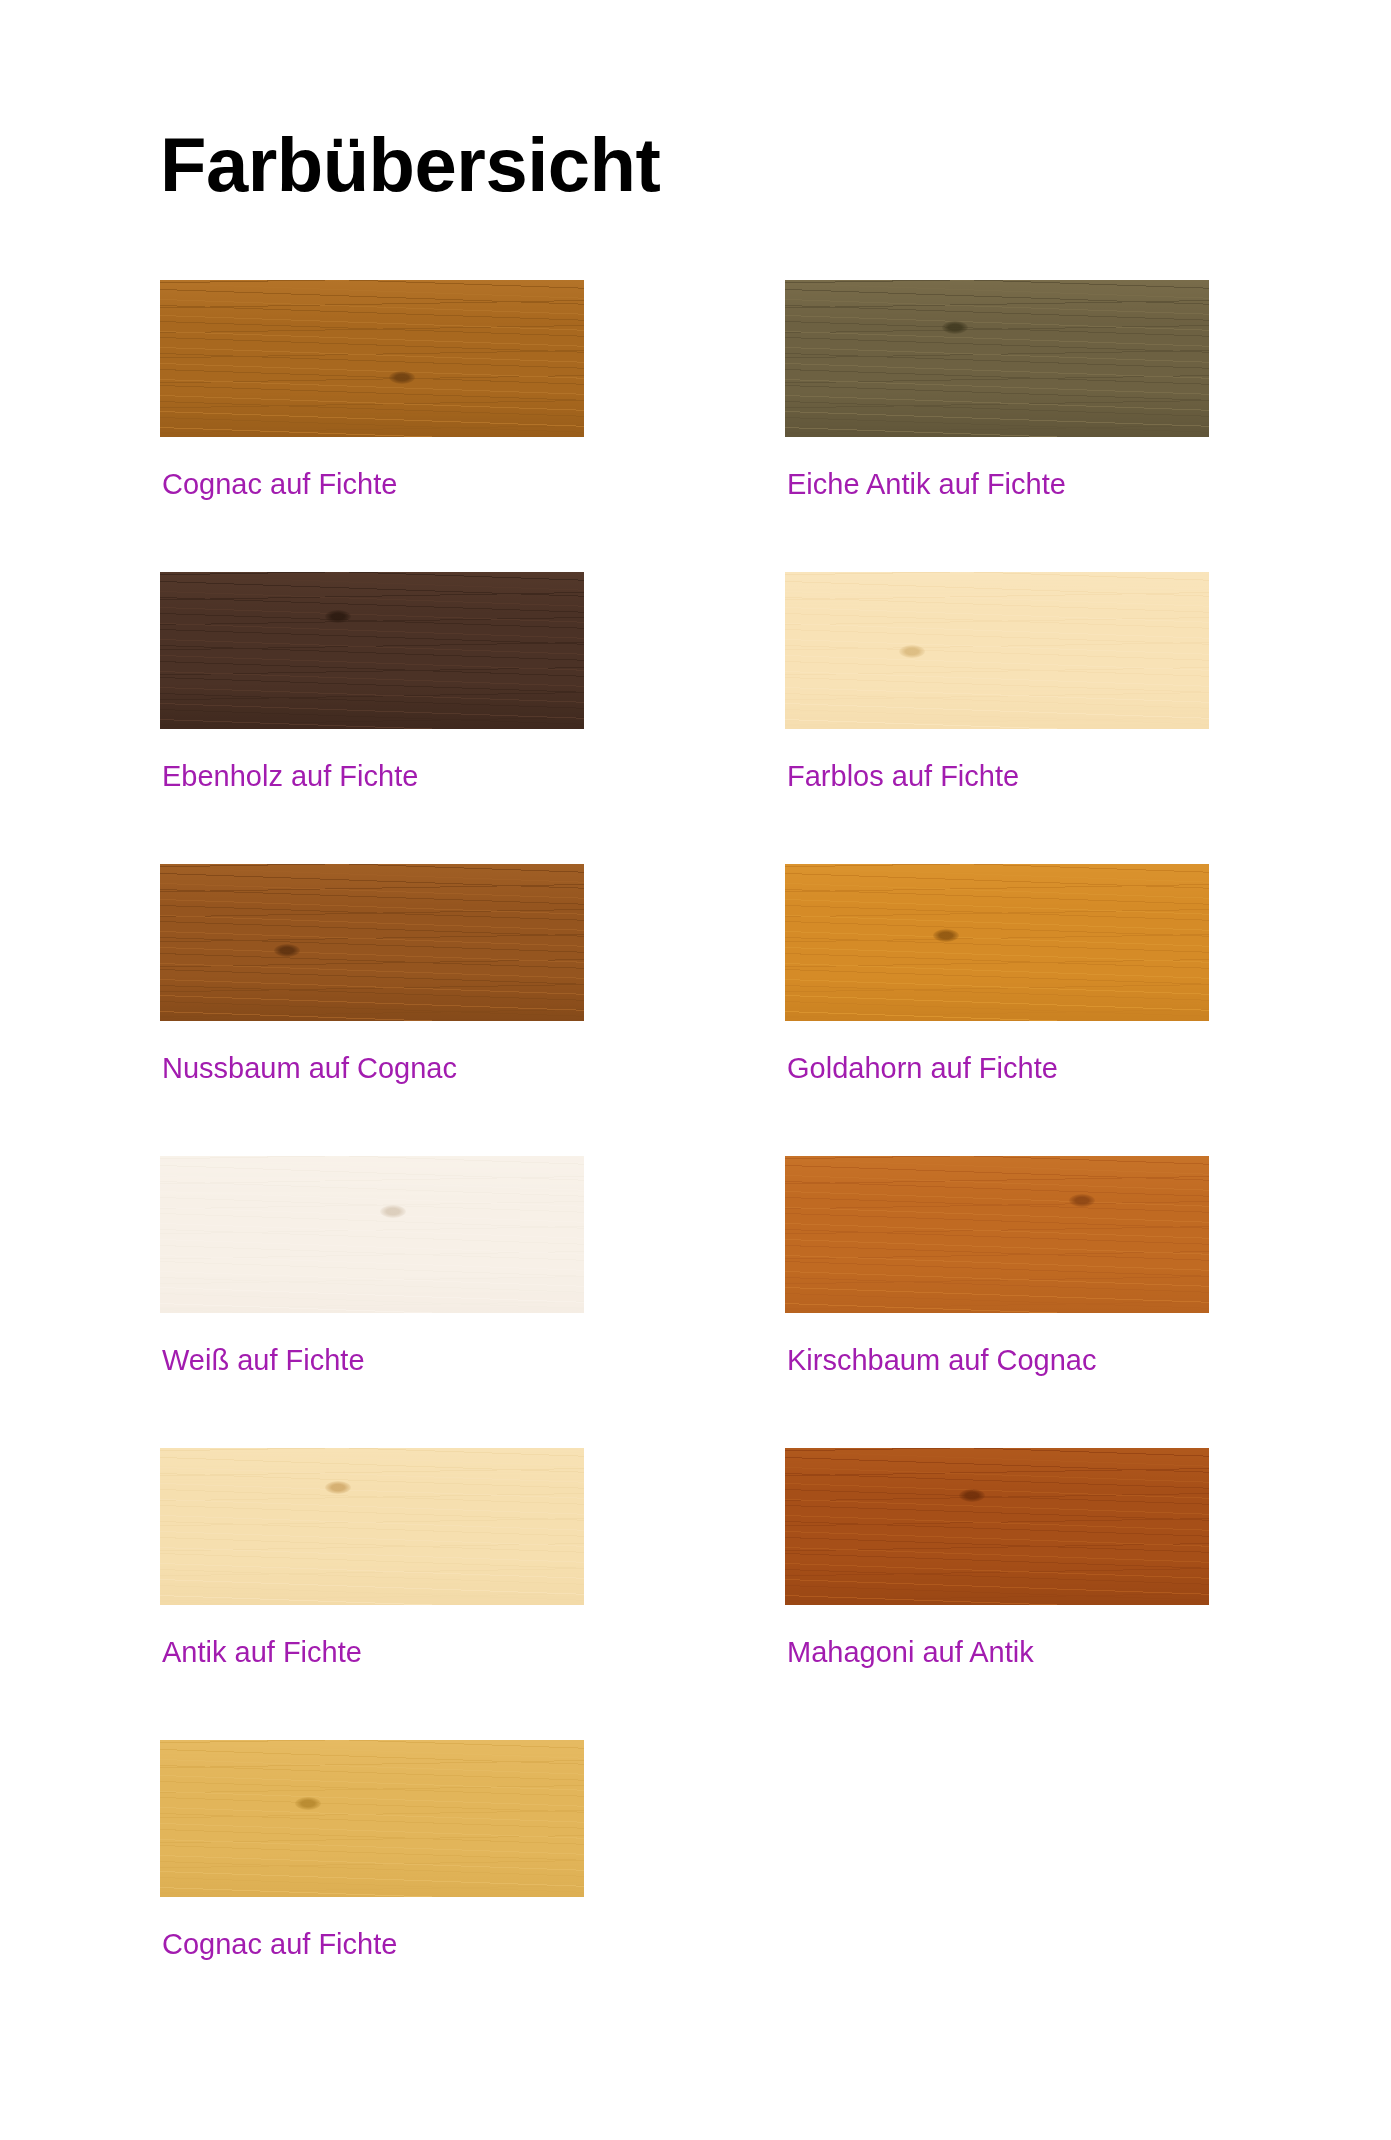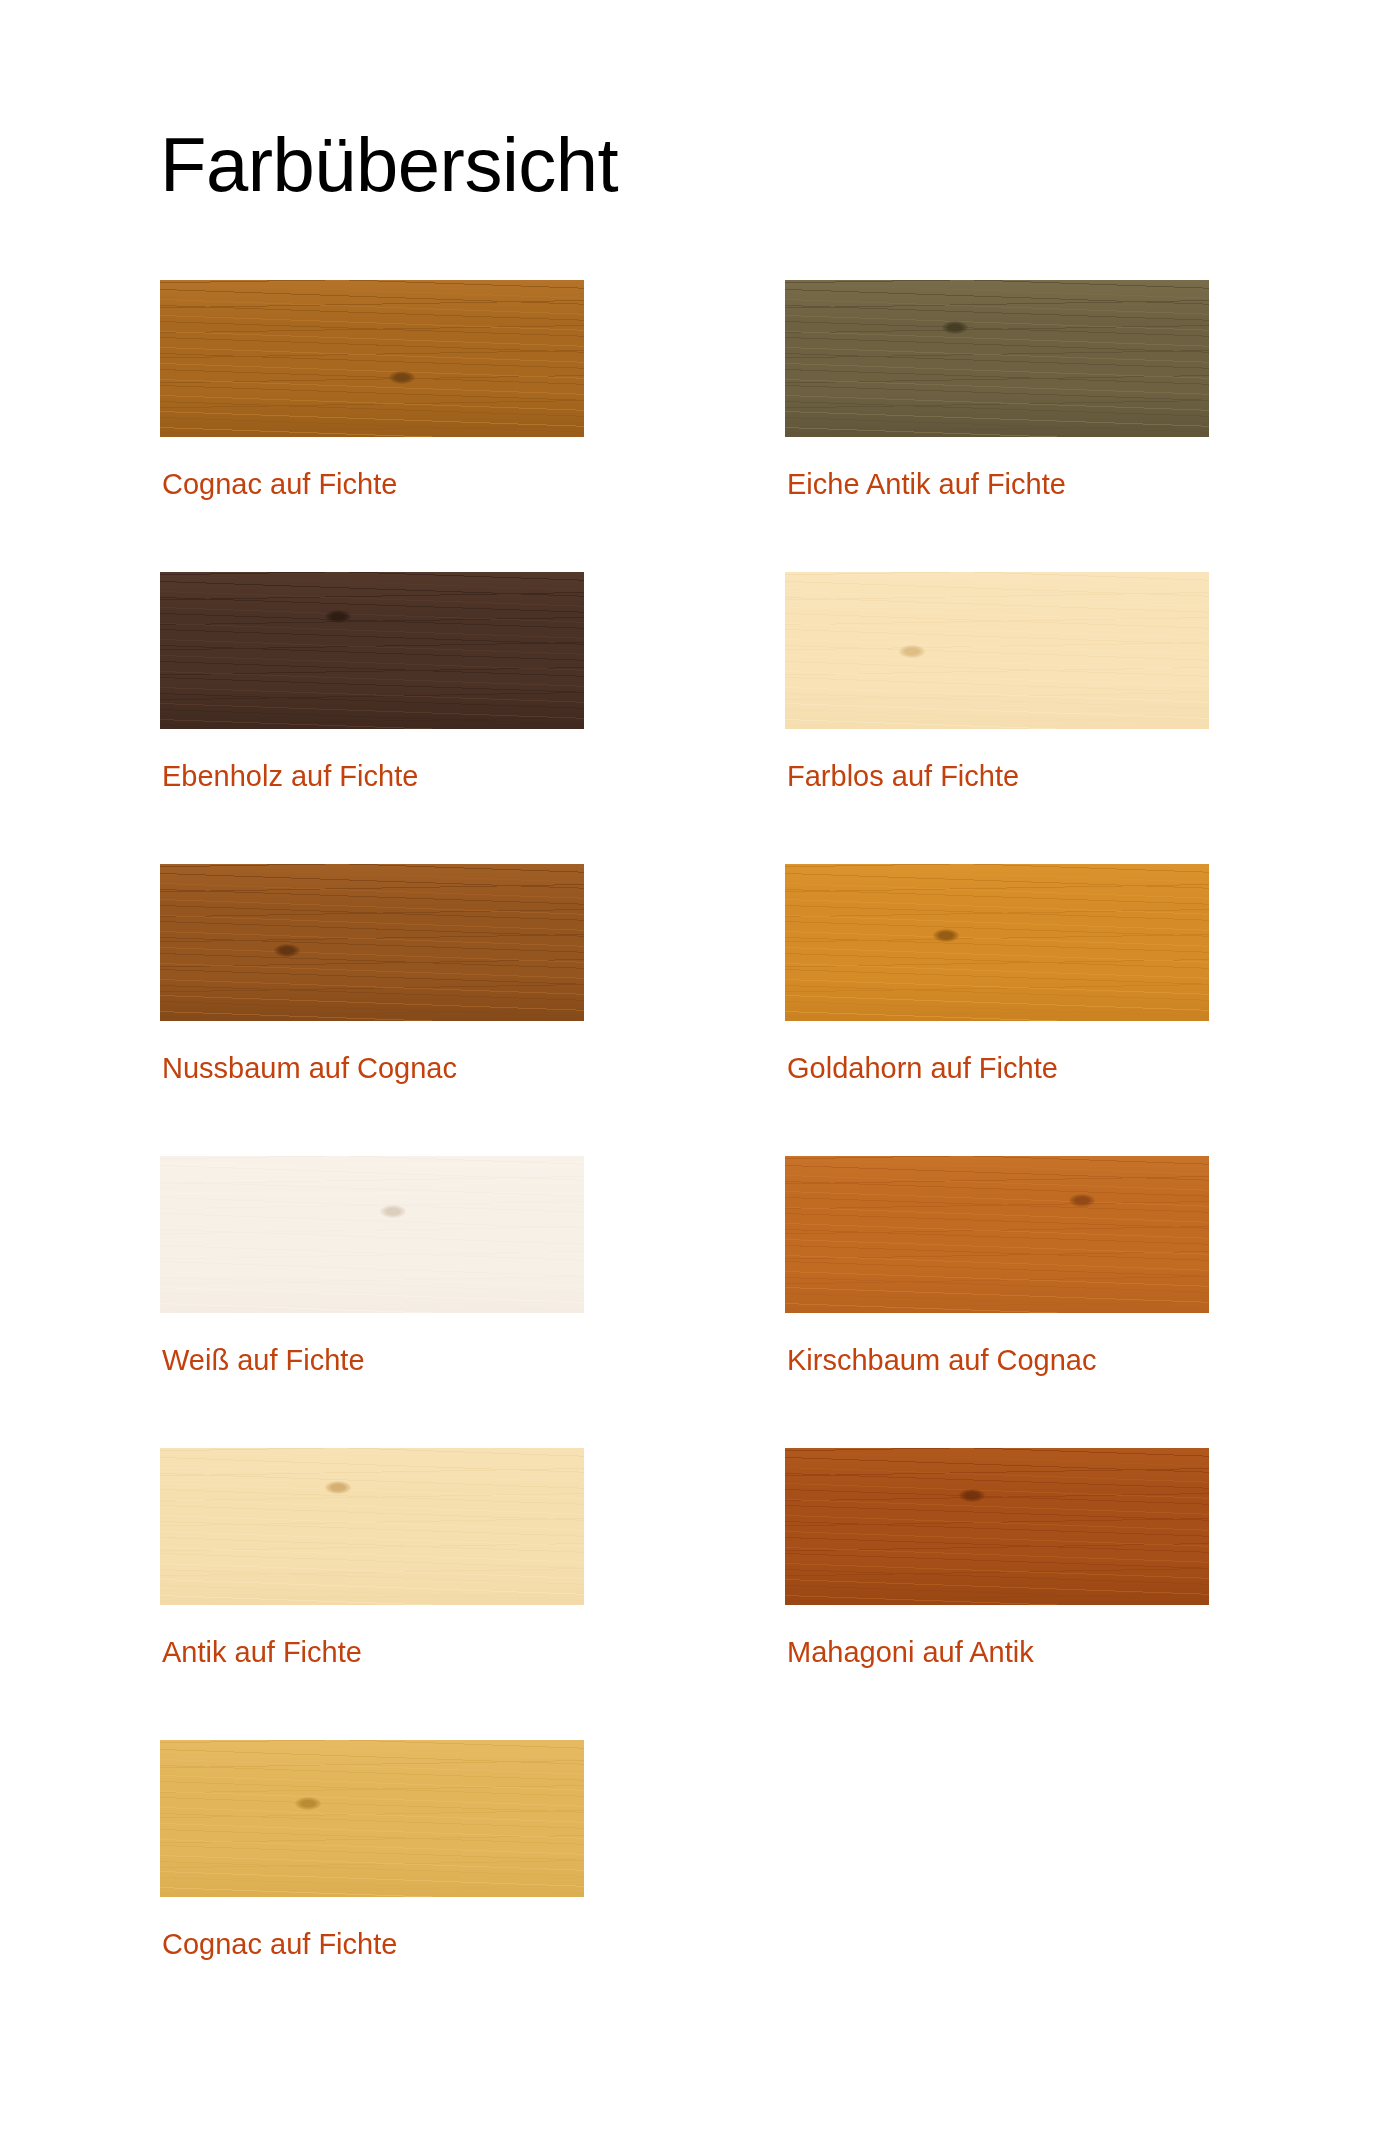--- a/index.html
+++ b/index.html
@@ -19,21 +19,21 @@
     width: 1391px;
     height: 2140px;
     box-sizing: border-box;
     padding: 0;
   }
   .page-title {
     position: absolute;
     left: 160px;
     top: 72px;
     font-size: 76px;
-    font-weight: 400;
+    font-weight: 700;
     letter-spacing: -0.5px;
     color: #000000;
     line-height: 1.1;
   }
   .swatch-grid {
     position: absolute;
     left: 160px;
     top: 280px;
     width: 1070px;
     display: grid;
@@ -55,21 +55,21 @@
     position: absolute;
     inset: 0;
     pointer-events: none;
   }
   .swatch-label {
     position: absolute;
     left: 2px;
     top: 188px;
     font-size: 29px;
     font-weight: 400;
-    color: #c2410c;
+    color: #a21caf;
     white-space: nowrap;
   }
 </style>
 </head>
 <body>
 
 <div class="page">
 
   <h1 class="page-title">Farbübersicht</h1>
 

